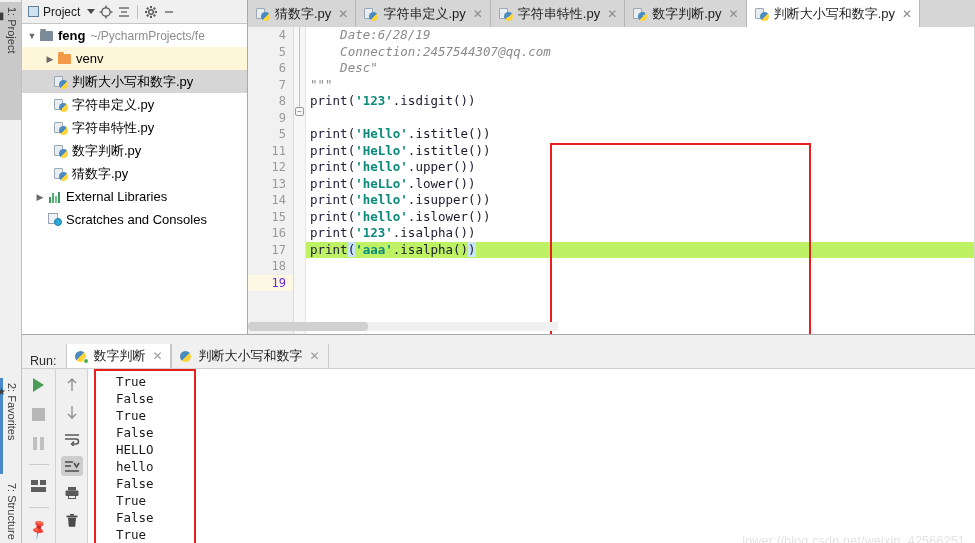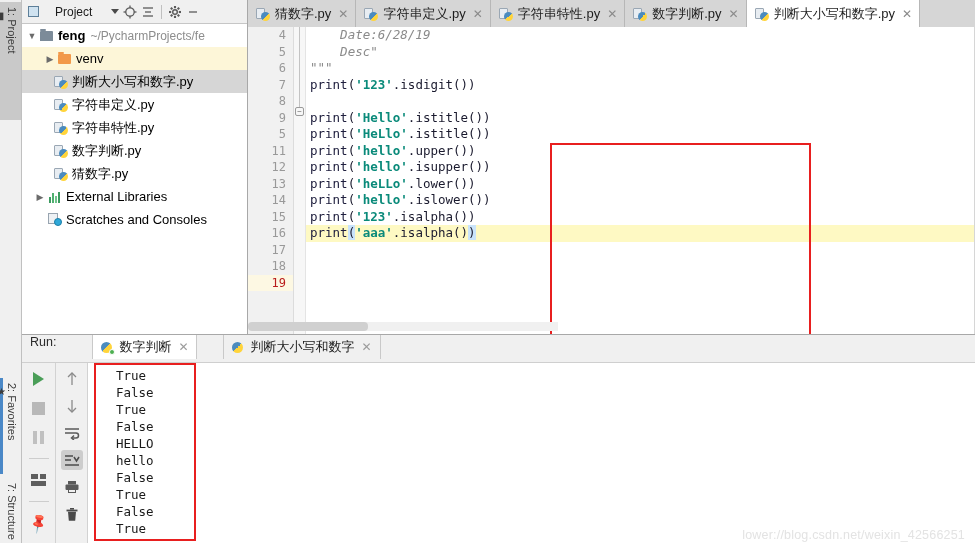--- a/index.html
+++ b/index.html
@@ -45,21 +45,21 @@
   
   #project-panel {
     position: absolute; left: 22px; top: 0; width: 226px; height: 334px;
     background: #ffffff; border-right: 1px solid #a8a8a8;
   }
   #project-toolbar {
     height: 24px; background: #f0f0f0; border-bottom: 1px solid #c6c6c6;
     display: flex; align-items: center; padding: 0 4px;
   }
   .proj-title {
-    display: flex; align-items: center; gap: 16px;
+    display: flex; align-items: center; gap: 4px;
     font-size: 12px; color: #1c1c1c; padding: 0 2px;
   }
   .proj-sq {
     width: 11px; height: 11px; border: 1px solid #5d7f99; background: #cfe2f0;
     display:inline-block;
   }
   .caret-dn {
     width: 0; height: 0; border-left: 4px solid transparent;
     border-right: 4px solid transparent; border-top: 5px solid #4a4a4a;
     margin-left: 3px;
@@ -133,58 +133,57 @@
   }
   #gutter {
     position: absolute; left: 0; top: 0; width: 46px; height: 307px;
     background: #f1f1f1; border-right: 1px solid #dcdcdc;
   }
   .gnum {
     height: 16.5px; line-height: 16.5px; text-align: right;
     padding-right: 7px; color: #999; font-size: 12px;
     font-family: "DejaVu Sans Mono", monospace;
   }
-  .gnum.cur { background: #fdf8e3; color: #b91c1c; }
+  .gnum.cur { background: #fdf8e3; color: #6d28d9; }
   #fold-strip {
     position: absolute; left: 46px; top: 0; width: 12px; height: 307px;
     background: #f7f7f7; border-right: 1px solid #e4e4e4;
   }
   .fold-line { position:absolute; left:5px; top:0; width:1px; height:82px; background:#c3c3c3;}
   .fold-box {
     position: absolute; left: 1px; top: 80px; width: 9px; height: 9px;
     border: 1px solid #9a9a9a; background: #f7f7f7; border-radius: 2px;
     font-size: 8px; line-height: 7px; text-align:center; color:#666;
   }
   #code-area {
     position: absolute; left: 58px; top: 0; right: 0; height: 276px;
     font-family: "DejaVu Sans Mono", monospace; font-size: 12.5px;
   }
   .cline { height: 16.5px; line-height: 16.5px; white-space: pre; padding-left: 4px; }
-  .cline.cur { background: #fef9c3; }
+  .cline.cur { background: #bef264; }
   .c-doc { color: #8a8a8a; font-style: italic; }
   .c-squig { border-bottom: 2px dotted #9fc6a0; }
   .kw-func { color: #20203f; }
   .c-str { color: #0a8a7a; font-weight: bold; }
   .c-plain { color: #1a1a2e; }
   .c-paren-hl { background: #c9e3fb; }
   #red-box {
     position: absolute; left: 302px; top: 116px; width: 261px; height: 197px;
     border: 2px solid #e81f1f; pointer-events: none;
   }
   #editor-right-border { position:absolute; right:0; top:0; width:1px; height:307px; background:#d6d6d6;}
 
   
   #run-panel {
     position: absolute; left: 22px; top: 334px; width: 953px; height: 209px;
     background: #f7f7f7; border-top: 1px solid #a8a8a8;
   }
   #run-tabbar {
-    height: 28px; background: #f0f0f0; display: flex; align-items: flex-start;
+    height: 34px; background: #f0f0f0; display: flex; align-items: flex-end;
     border-bottom: 1px solid #cfcfcf;
-    gap: 26px;
   }
   .run-label {
     font-size: 12.5px; color: #2b2b2b; padding: 0 10px 0 8px;
   }
   .rtab {
     display: flex; align-items: center; gap: 5px; height: 24px;
     padding: 0 8px; font-size: 13px; color: #1d1d1d;
     border-left: 1px solid #c9c9c9; border-right: 1px solid #c9c9c9;
     white-space: nowrap;
   }
@@ -472,30 +471,31 @@
       <div class="gnum">17</div>
       <div class="gnum">18</div>
       <div class="gnum cur">19</div>
     </div>
     <div id="fold-strip">
       <div class="fold-line"></div>
       <div class="fold-box">−</div>
     </div>
     <div id="code-area">
       <div class="cline"><span class="c-doc">    Date:6/28/19</span></div>
+      <div class="cline"><span class="c-doc">    Connection:2457544307@qq.com</span></div>
       <div class="cline"><span class="c-doc">    Desc"</span></div>
       <div class="cline"><span class="c-doc">"""</span></div>
 
       <div class="cline"><span class="kw-func">print</span><span class="c-plain">(</span><span class="c-str">'123'</span><span class="c-plain">.isdigit())</span></div>
       <div class="cline"><span></span></div>
       <div class="cline"><span class="kw-func">print</span><span class="c-plain">(</span><span class="c-str">'Hello'</span><span class="c-plain">.istitle())</span></div>
       <div class="cline"><span class="kw-func">print</span><span class="c-plain">(</span><span class="c-str">'HeLlo'</span><span class="c-plain">.istitle())</span></div>
       <div class="cline"><span class="kw-func">print</span><span class="c-plain">(</span><span class="c-str">'hello'</span><span class="c-plain">.upper())</span></div>
+      <div class="cline"><span class="kw-func">print</span><span class="c-plain">(</span><span class="c-str">'heLLo'</span><span class="c-plain">.lower())</span></div>
       <div class="cline"><span class="kw-func">print</span><span class="c-plain">(</span><span class="c-str">'hello'</span><span class="c-plain">.isupper())</span></div>
-      <div class="cline"><span class="kw-func">print</span><span class="c-plain">(</span><span class="c-str">'heLLo'</span><span class="c-plain">.lower())</span></div>
       <div class="cline"><span class="kw-func">print</span><span class="c-plain">(</span><span class="c-str">'hello'</span><span class="c-plain">.islower())</span></div>
       <div class="cline"><span class="kw-func">print</span><span class="c-plain">(</span><span class="c-str">'123'</span><span class="c-plain">.isalpha())</span></div>
       <div class="cline cur"><span class="kw-func">print</span><span class="c-plain c-paren-hl">(</span><span class="c-str">'aaa'</span><span class="c-plain">.isalpha()</span><span class="c-plain c-paren-hl">)</span></div>
     </div>
     <div id="editor-right-border"></div>
     <div id="red-box"></div>
   </div>
 
   <div class="h-scroll">
       <i></i>

